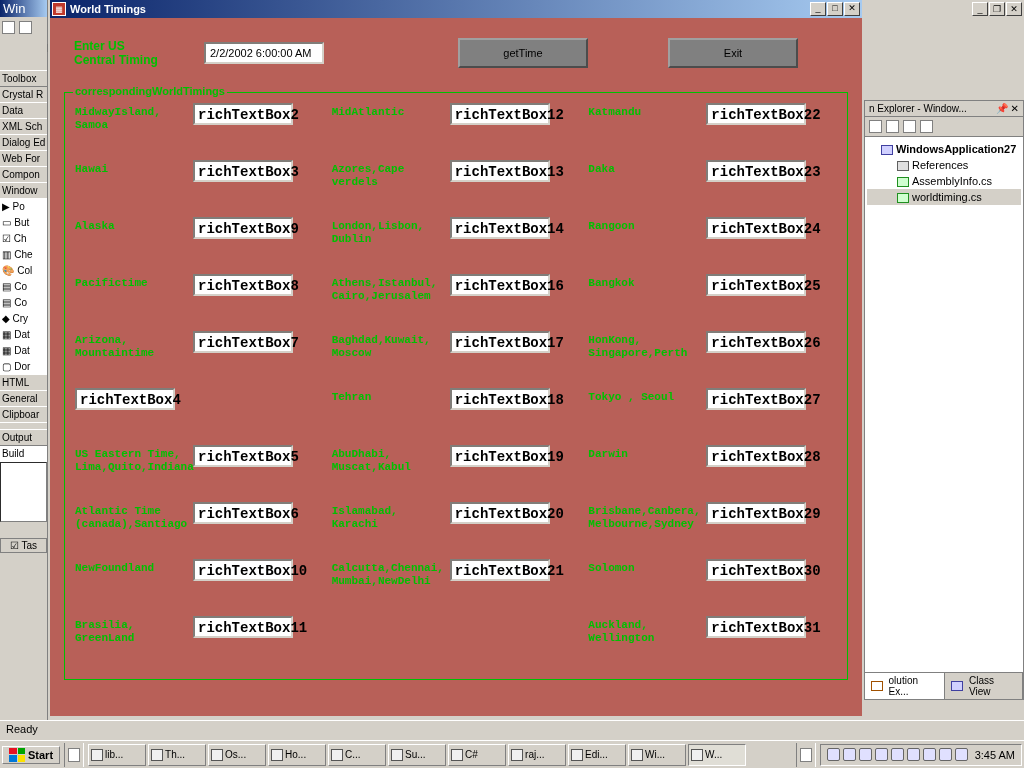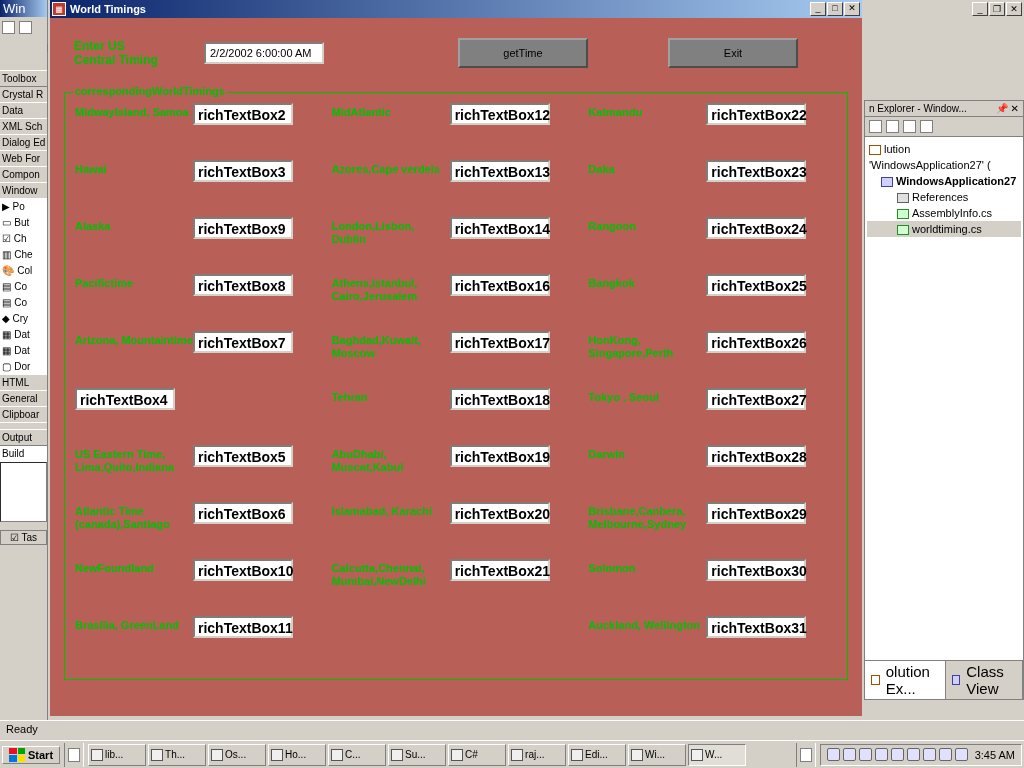--- a/index.html
+++ b/index.html
@@ -22,42 +22,42 @@
   .solution .tree { padding:4px 2px; font-size:11px; line-height:16px; }
   .solution .tree .l0{padding-left:2px;}
   .solution .tree .l1{padding-left:14px; font-weight:bold;}
   .solution .tree .l2{padding-left:30px;}
   .solution .tree .sel{background:#d4d0c8;}
   .tree-ico{display:inline-block;width:12px;height:10px;margin-right:3px;vertical-align:middle;}
   .ti-sln{background:#fff;border:1px solid #a05000;}
   .ti-prj{background:#d0d0ff;border:1px solid #4040a0;}
   .ti-ref{background:#e0e0e0;border:1px solid #606060;}
   .ti-cs{background:#d0ffd0;border:1px solid #209020;}
-  .sol-tabs{position:absolute;bottom:0;left:0;right:0;display:flex;background:#d4d0c8;border-top:1px solid #808080;font-size:15px}
+  .sol-tabs{position:absolute;bottom:0;left:0;right:0;display:flex;background:#d4d0c8;border-top:1px solid #808080;font-size:10px}
   .sol-tabs div{padding:2px 6px;border-right:1px solid #808080;display:flex;align-items:center;gap:3px}
   .sol-tabs .seltab{background:#fff;}
   .status-bar{position:absolute;left:0;bottom:28px;right:0;height:20px;background:#d4d0c8;border-top:1px solid #fff;padding:2px 6px;font-size:11px;z-index:2}
 
   
   .mainwin { position:absolute; left:48px; top:0; width:816px; height:718px; border:2px solid #d4d0c8; border-top:none; background:#b86058; z-index:5; display:flex; flex-direction:column; }
   .titlebar { height:18px; background:linear-gradient(to right,#0a246a,#a6caf0); color:#fff; display:flex; align-items:center; padding:0 2px; font-size:11px; }
   .titlebar .ticon{width:14px;height:14px;background:#c0392b;border:1px solid #fff;margin-right:4px;display:flex;align-items:center;justify-content:center;font-size:8px;color:#fff}
   .titlebar .ttext{flex:1;font-weight:bold}
   .titlebar .tbtns{display:flex;gap:1px}
   .titlebar .tbtns div{width:16px;height:14px;background:#d4d0c8;border:1px solid #404040;border-top-color:#fff;border-left-color:#fff;color:#000;font-size:9px;text-align:center;line-height:11px;font-family:Arial}
   .client { flex:1; background:#b86058; position:relative; padding:10px 14px; }
 
   .toprow { display:flex; align-items:center; gap:20px; padding:10px 0 20px 10px;}
   .lbl-green { color:#00c000; font-weight:bold; font-size:12px; line-height:14px; }
   .input3d { background:#fff; border:2px inset #d4d0c8; padding:3px 4px; font-size:11px; height:22px; width:120px;}
   .btn3d { background:#808080; border:2px outset #a0a0a0; width:130px; height:30px; font-size:11px; cursor:default; text-align:center; line-height:26px; }
 
   .groupbox { border:1px solid #00c000; margin-top:4px; padding:10px 10px 6px 10px; position:relative; }
   .groupbox .gtitle { position:absolute; top:-8px; left:8px; background:#b86058; color:#00c000; font-weight:bold; padding:0 2px; font-size:11px;}
-  .cols { display:flex; gap:8px; }
+  .cols { display:flex; gap:8px;font-family:Liberation Mono, monospace; }
   .col { flex:1; display:flex; flex-direction:column; }
   .row { display:flex; align-items:flex-start; height:57px; }
   .row .rl { width:118px; color:#00c000; font-weight:bold; font-size:11px; padding-top:3px; line-height:13px;}
   .rtb { background:#fff; border:2px inset #d4d0c8; width:100px; height:22px; padding:2px 3px; font-size:14px; font-weight:bold; }
 
   
   .taskbar { position:absolute; left:0; bottom:0; right:0; height:28px; background:#d4d0c8; border-top:1px solid #fff; display:flex; align-items:center; z-index:10; font-size:11px;}
   .start { display:flex; align-items:center; gap:3px; padding:1px 6px; margin:2px; border:1px solid #808080; border-top-color:#fff; border-left-color:#fff; font-weight:bold;}
   .start .flag{width:16px;height:14px;display:grid;grid-template:1fr 1fr/1fr 1fr;gap:1px}
   .flag div:nth-child(1){background:#e81123}.flag div:nth-child(2){background:#00a300}.flag div:nth-child(3){background:#0078d7}.flag div:nth-child(4){background:#fce100}
@@ -110,21 +110,21 @@
         <div class="tab-item" style="background: rgb(255, 255, 255);">▢ Dor</div>
       </div>
     <div id="bg-more">
         <div class="tab-item">HTML</div>
         <div class="tab-item">General</div>
         <div class="tab-item">Clipboar</div>
       </div>
     <div class="toolbox-hdr" style="margin-top:6px">Output</div>
     <div class="tab-item" style="background:#fff">Build</div>
     <div style="height:60px;background:#fff;border:1px inset #808080"></div>
-    <div style="border:1px solid #808080;margin-top:8px;text-align:center;font-size:10px;padding:1px">☑ <span>Tas</span></div>
+    <div style="border:1px solid #808080;margin-top:16px;text-align:center;font-size:10px;padding:1px">☑ <span>Tas</span></div>
   </div>
 
   <div class="bg-right-top">
     <div class="winbtns">
       <div>_</div>
       <div>❐</div>
       <div>✕</div>
     </div>
   </div>
 
@@ -136,21 +136,20 @@
           <span>✕</span>
         </span>
       </div>
     <div class="toolbar">
         <div class="sol-ico"></div>
         <div class="sol-ico"></div>
         <div class="sol-ico"></div>
         <div class="sol-ico"></div>
       </div>
     <div class="tree">
-      <div class="l0"><span class="tree-ico ti-sln"></span><span>lution 'WindowsApplication27' (</span></div>
       <div class="l1"><span class="tree-ico ti-prj"></span><span>WindowsApplication27</span></div>
       <div class="l2"><span class="tree-ico ti-ref"></span><span>References</span></div>
       <div class="l2"><span class="tree-ico ti-cs"></span><span>AssemblyInfo.cs</span></div>
       <div class="l2 sel"><span class="tree-ico ti-cs"></span><span>worldtiming.cs</span></div>
     </div>
     <div class="sol-tabs">
       <div class="seltab">
           <span class="tree-ico ti-sln"></span>
           <span>olution Ex...</span>
         </div>

